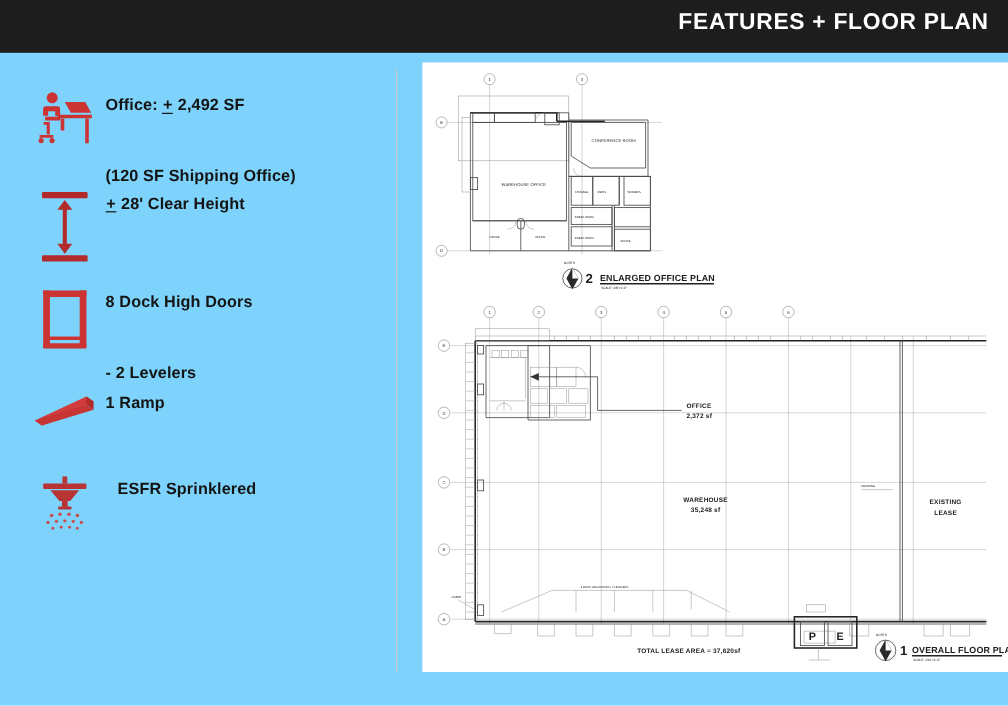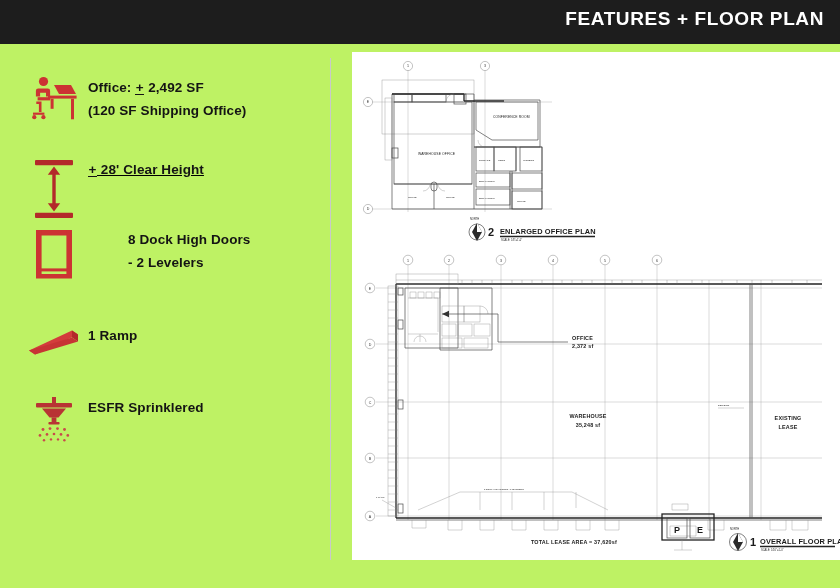--- a/index.html
+++ b/index.html
@@ -3,21 +3,21 @@
 <meta charset="utf-8">
 <style>
   html,body{margin:0;padding:0;}
   body{
     width:840px;height:588px;
     background:#ffffff;
     font-family:"Liberation Sans", sans-serif;
     overflow:hidden;
     position:relative;
   }
-  .page{position:relative;width:840px;height:588px;background:#bef264;overflow:hidden;}
+  .page{position:relative;width:840px;height:588px;background:#7dd3fc;overflow:hidden;}
 
   
   .header{
     position:absolute;left:0;top:0;width:840px;height:44px;
     background:#1d1d1d;
   }
   .header-title{
     position:absolute;right:16px;top:8px;
     color:#ffffff;
     font-size:19px;
@@ -46,34 +46,34 @@
     display:flex;align-items:center;justify-content:center;
   }
   .feature-text{
     padding-left:6px;
     font-size:13.5px;
     font-weight:bold;
     color:#141414;
     line-height:1.72;
     letter-spacing:0.1px;
   }
-  .feature-text .l2{display:block;}
+  .feature-text .l2{display:block;margin-top:36px;}
   .pm{
     display:inline-block;
     border-bottom:1.6px solid #141414;
     line-height:0.92;
     padding:0 0.5px;
   }
 
   
   #row-0{top:18px;}
-  #row-1{top:100px;text-decoration:underline;}
-  #row-2{top:170px;gap:40px;}
+  #row-1{top:100px;}
+  #row-2{top:182px;}
   #row-3{top:266px;}
-  #row-4{top:338px;}
+  #row-4{top:338px;gap:10px;}
   #row-5{top:416px;}
 
   svg{display:block;}
 
   
   .plan{
     position:absolute;left:352px;top:52px;width:488px;height:508px;
     background:#ffffff;
   }
   .plan svg{position:absolute;left:0;top:0;}

